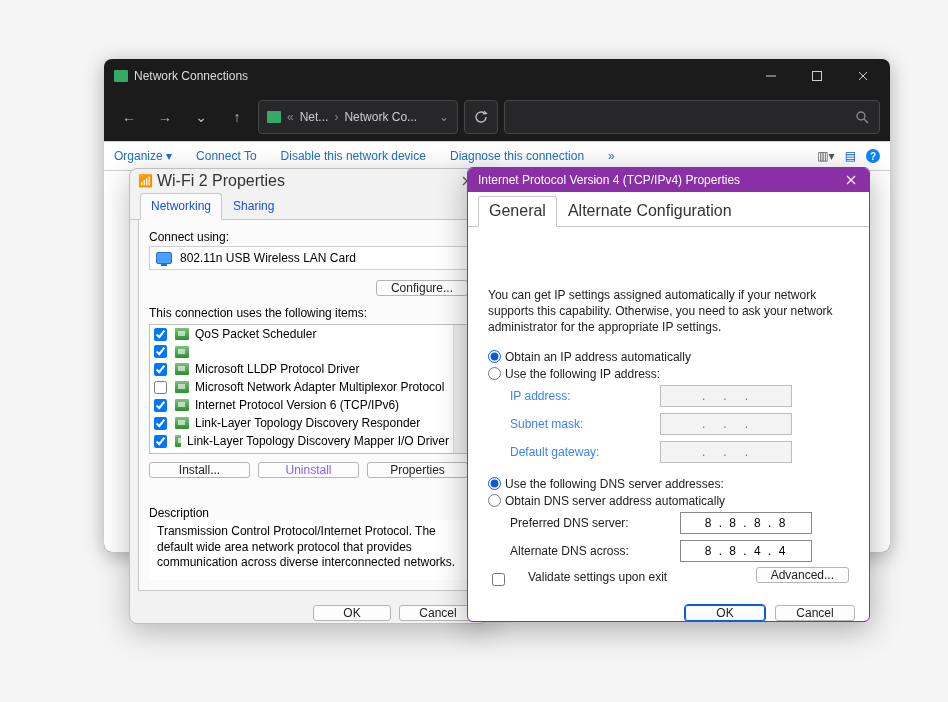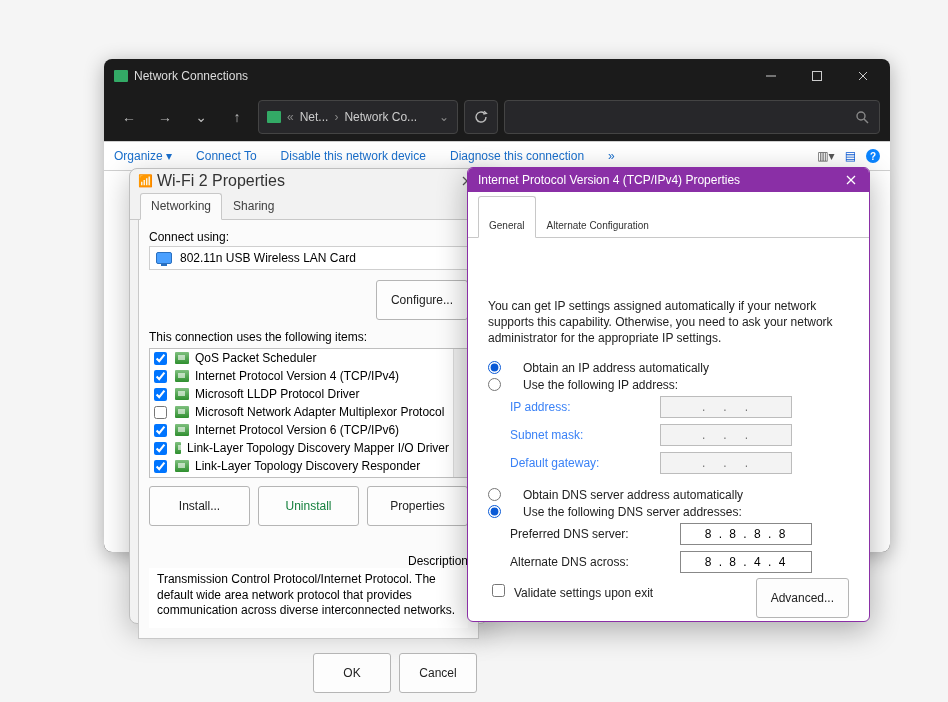--- a/index.html
+++ b/index.html
@@ -114,21 +114,21 @@
   .wifi-titlebar .title { flex: 1; font-size: 16px; margin-left: 4px; }
   .close-x { width:36px; height:24px; display:flex; align-items:center; justify-content:center; color:#555; }
   .wifi-tabs {
     display: flex;
     padding: 0 10px;
     border-bottom: 1px solid #c8c8c8;
   }
   .wifi-tabs .tab {
     padding: 5px 10px 6px;
     font-size: 12px;
-    color: #404040;
+    color: #1d4ed8;
     border: 1px solid transparent;
     margin-bottom: -1px;
   }
   .wifi-tabs .tab.active {
     border: 1px solid #c8c8c8;
     border-bottom: 1px solid #fbfbfb;
     background: #fbfbfb;
     border-radius: 3px 3px 0 0;
   }
   .wifi-body {
@@ -146,25 +146,25 @@
     padding: 4px 6px;
     margin: 2px 0 4px 0;
     display:flex; align-items:center; gap:8px;
     font-size: 12px;
   }
   .configure-row { display:flex; justify-content:flex-end; margin-top:6px; }
   .win-button {
     background: #fdfdfd;
     border: 1px solid #b5b5b5;
     border-radius: 3px;
-    padding: 12px 14px;
+    padding: 0 14px;
     font-size: 12px;
     color: #222;
   }
-  .win-button:disabled { color:#15803d; }
+  .win-button:disabled { color:#8b5cf6; }
   .items-label { margin: 10px 0 4px 0; }
   .items-list {
     border: 1px solid #bfbfbf;
     background: #fff;
     height: 130px;
     overflow: hidden;
     position: relative;
   }
   .items-scroll {
     position:absolute; inset:0 14px 0 0;
@@ -186,21 +186,21 @@
     background: linear-gradient(#7fc07f,#2f8f2f);
     border-radius: 1px;
     display:inline-block;
     position:relative;
   }
   .proto-icon.net::after{
     content:""; position:absolute; left:3px; top:3px; width:7px; height:5px; background:#fff; opacity:.6;
   }
   .items-btnrow { display:flex; gap:8px; margin-top:8px; }
   .items-btnrow .win-button { flex:1; text-align:center; }
-  .desc-label { margin-top:28px;text-align:right; }
+  .desc-label { margin-top:28px; }
   .desc-box {
     background:#fff;
     padding: 4px 8px 8px;
     font-size: 12px;
     line-height: 1.3;
     height: 60px;
   }
   .wifi-footer {
     display:flex; justify-content:flex-end; gap:8px;
     padding: 6px 10px 10px;
@@ -228,40 +228,40 @@
     font-size: 12px;
   }
   .ip-titlebar .title { flex:1; }
   .ip-titlebar .close-x { color:#fff; }
   .ip-tabs {
     display:flex; padding: 0 10px;
     border-bottom: 1px solid #c8c8c8;
     margin-top: 4px;
   }
   .ip-tabs .tab {
-    padding: 23px 10px 6px;
-    font-size: 10px;
+    padding: 5px 10px 6px;
+    font-size: 16px;
     color: #333;
     border: 1px solid transparent;
     margin-bottom: -1px;
   }
   .ip-tabs .tab.active {
     border: 1px solid #c8c8c8;
     border-bottom: 1px solid #fff;
     background: #fff;
     border-radius: 3px 3px 0 0;
   }
   .ip-body {
     flex:1;
     padding: 12px 20px;
     font-size: 12px;
     color: #222;
   }
   .ip-desc { line-height:1.35; margin-bottom: 14px; margin-top: 48px; }
-  .radio-row { display:flex; align-items:center; gap:22px; margin: 3px 0; }
+  .radio-row { display:flex; align-items:center; gap:4px; margin: 3px 0; }
   input[type=radio] { accent-color: #0a5ad6; margin:0; }
   .field-grid {
     margin: 4px 0 14px 22px;
     display:grid;
     grid-template-columns: 150px 140px;
     row-gap: 6px;
     align-items:center;
   }
   .field-grid.disabled label { color:#3b82f6; }
   .ip-input {
@@ -269,21 +269,21 @@
     border: 1px solid #bcbcbc;
     background: #f3f3f3;
     font-family: inherit;
     font-size: 12px;
     text-align: center;
     letter-spacing: 2px;
     padding: 0 4px;
     width: 132px;
   }
   .ip-input.enabled { background:#fff; border-color:#888; }
-  .validate-row { display:flex; align-items:flex-end; gap:6px; margin-top: 8px; }
+  .validate-row { display:flex; align-items:flex-start; gap:20px; margin-top: 8px; }
   .adv-row { display:flex; justify-content:flex-end; margin-top: -22px; }
   .ip-footer {
     display:flex; justify-content:flex-end; gap:10px;
     padding: 10px 14px 14px;
   }
   .ip-footer .win-button { width: 80px; text-align:center; }
   .ip-footer .win-button.primary { border: 1px solid #0a5ad6; outline: 1px solid #0a5ad6; }
 
   
   .icon-nc { width:14px; height:12px; background:#3a6; display:inline-block; border-radius:1px; }
@@ -394,46 +394,45 @@
     <div class="items-list">
       <div class="items-scroll" id="proto-container">
           <div class="proto-row">
             <input type="checkbox" checked="" style="">
             <span class="proto-icon net"></span>
             <span>QoS Packet Scheduler</span>
           </div>
           <div class="proto-row">
             <input type="checkbox" checked="" style="">
             <span class="proto-icon net"></span>
-            <span>Internet Protocol Version 4 (TCP/IPv4)</span>
           </div>
           <div class="proto-row">
             <input type="checkbox" checked="" style="">
             <span class="proto-icon net"></span>
             <span>Microsoft LLDP Protocol Driver</span>
           </div>
           <div class="proto-row">
             <input type="checkbox" style="">
             <span class="proto-icon net"></span>
             <span>Microsoft Network Adapter Multiplexor Protocol</span>
           </div>
           <div class="proto-row">
             <input type="checkbox" checked="" style="">
             <span class="proto-icon net"></span>
             <span>Internet Protocol Version 6 (TCP/IPv6)</span>
           </div>
           <div class="proto-row">
             <input type="checkbox" checked="" style="">
             <span class="proto-icon net"></span>
+            <span>Link-Layer Topology Discovery Responder</span>
+          </div>
+          <div class="proto-row">
+            <input type="checkbox" checked="" style="">
+            <span class="proto-icon net"></span>
             <span>Link-Layer Topology Discovery Mapper I/O Driver</span>
-          </div>
-          <div class="proto-row">
-            <input type="checkbox" checked="" style="">
-            <span class="proto-icon net"></span>
-            <span>Link-Layer Topology Discovery Responder</span>
           </div>
         </div>
       <div class="scrollbar"></div>
     </div>
     <div class="items-btnrow">
       <button class="win-button">Install...</button>
       <button class="win-button" disabled="">Uninstall</button>
       <button class="win-button">Properties</button>
     </div>
     <div class="desc-label">Description</div>
@@ -473,26 +472,26 @@
     <div class="field-grid disabled">
       <label>IP address:</label>
       <input class="ip-input" disabled="" placeholder=".   .   ." style="">
       <label>Subnet mask:</label>
       <input class="ip-input" disabled="" placeholder=".   .   ." style="">
       <label>Default gateway:</label>
       <input class="ip-input" disabled="" placeholder=".   .   ." style="">
     </div>
 
     <div class="radio-row">
+      <input type="radio" name="dnsmode" checked="" style="">
+      <label>Use the following DNS server addresses:</label>
+    </div>
+    <div class="radio-row">
       <input type="radio" name="dnsmode" style="">
       <label>Obtain DNS server address automatically</label>
-    </div>
-    <div class="radio-row">
-      <input type="radio" name="dnsmode" checked="" style="">
-      <label>Use the following DNS server addresses:</label>
     </div>
     <div class="field-grid" style="grid-template-columns: 170px 120px; margin-bottom:8px;">
       <label>Preferred DNS server:</label>
       <input class="ip-input enabled" value="8 . 8 . 8 . 8" style="">
       <label>Alternate DNS across:</label>
       <input class="ip-input enabled" value="8 . 8 . 4 . 4" style="">
     </div>
 
     <div class="validate-row">
       <input type="checkbox" style="">

